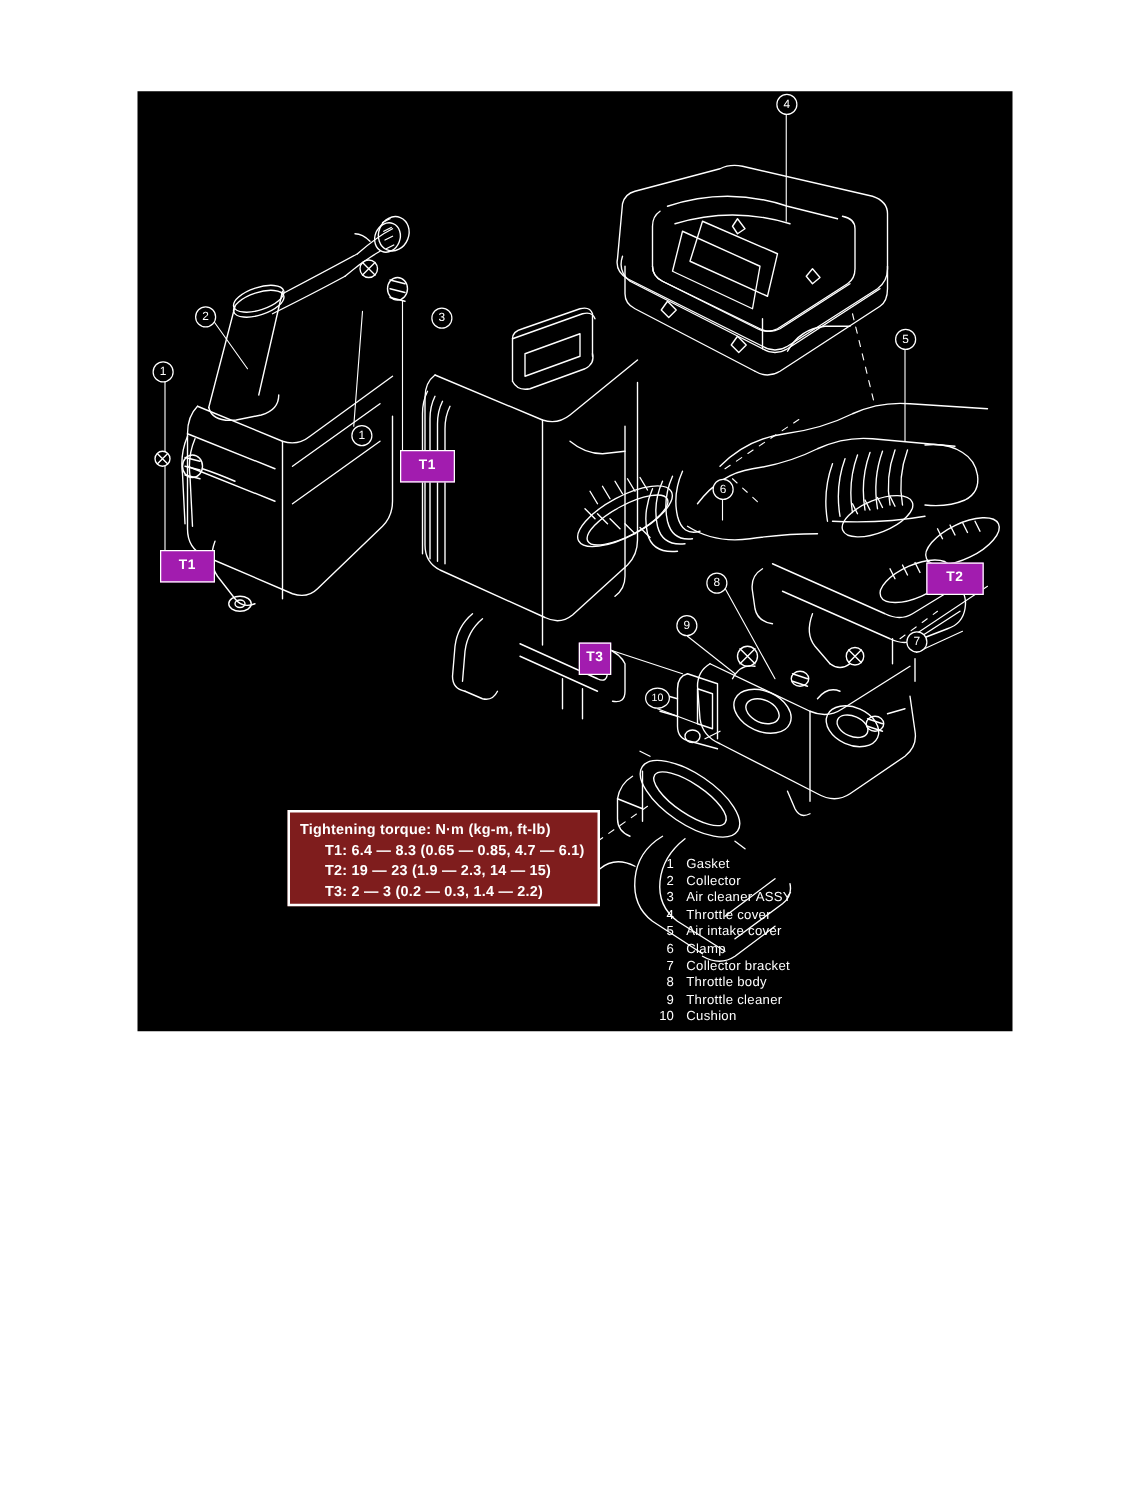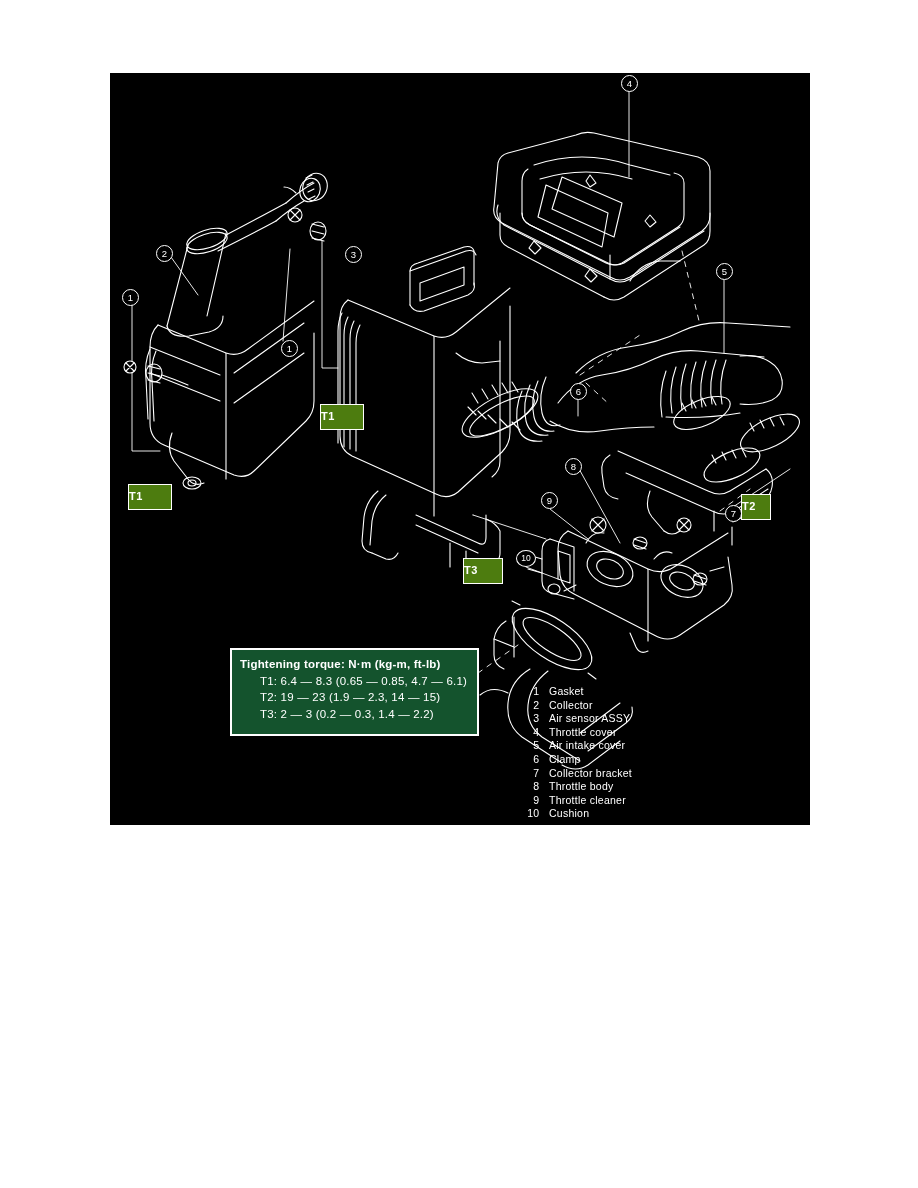--- a/index.html
+++ b/index.html
@@ -12,29 +12,29 @@
   #figure-panel{
     position:absolute;left:110px;top:73px;width:700px;height:752px;
     background:#000000;overflow:hidden;
   }
   #art{position:absolute;left:0;top:0;width:700px;height:752px;}
 
   
   #torque-box{
     position:absolute;left:120px;top:575px;
     border:2px solid #ffffff;
-    padding:6px 10px 11px 8px;
-    background:#14532d;
+    padding:6px 10px 0 8px;
+    background:#7f1d1d;
   }
   #torque-box .torque-head{
     color:#ffffff;font-size:11.5px;font-weight:bold;letter-spacing:.2px;
     white-space:nowrap;line-height:1.45;
   }
   #torque-box .torque-line{
-    color:#ffffff;font-size:11.5px;font-weight:normal;letter-spacing:.2px;
+    color:#ffffff;font-size:11.5px;font-weight:bold;letter-spacing:.2px;
     white-space:nowrap;line-height:1.45;padding-left:20px;
   }
 
   
   #legend{
     position:absolute;left:405px;top:612px;
     color:#ffffff;
   }
   #legend .legend-row{
     display:flex;align-items:baseline;
@@ -51,23 +51,23 @@
   .callout{
     position:absolute;width:17px;height:17px;border-radius:50%;
     border:1.3px solid #ffffff;color:#ffffff;background:#000000;
     font-size:9.5px;line-height:15px;text-align:center;
     box-sizing:border-box;
   }
   .callout.wide{width:20px;height:17px;border-radius:50%;font-size:8.5px;}
 
   
   .tbox{
-    position:absolute;border:1.6px solid #ffffff;background:#4d7c0f;
-    color:#ffffff;font-size:11px;font-weight:bold;text-align:left;
-    box-sizing:border-box;padding-top:5px;letter-spacing:.5px;margin-top:44px;
+    position:absolute;border:1.6px solid #ffffff;background:#a21caf;
+    color:#ffffff;font-size:11px;font-weight:bold;text-align:center;
+    box-sizing:border-box;padding-top:5px;letter-spacing:.5px;
   }
 </style>
 </head>
 <body>
 
 <div id="figure-panel">
 
   <svg id="art" viewBox="0 0 700 752">
     <g fill="none" stroke="#ffffff" stroke-width="1.1" stroke-linejoin="round" stroke-linecap="round">
 
@@ -316,42 +316,42 @@
   <div class="callout" style="left:511px;top:2px;">4</div>
   <div class="callout" style="left:606px;top:190px;">5</div>
   <div class="callout" style="left:460px;top:310px;">6</div>
   <div class="callout" style="left:615px;top:432px;">7</div>
   <div class="callout" style="left:455px;top:385px;">8</div>
   <div class="callout" style="left:431px;top:419px;">9</div>
   <div class="callout wide" style="left:406px;top:477px;">10</div>
 
   <div class="tbox" style="left:18px;top:367px;width:44px;height:26px;">T1</div>
   <div class="tbox" style="left:210px;top:287px;width:44px;height:26px;">T1</div>
-  <div class="tbox" style="left:631px;top:377px;width:30px;height:26px;">T2</div>
-  <div class="tbox" style="left:353px;top:441px;width:40px;height:26px;">T3</div>
+  <div class="tbox" style="left:631px;top:377px;width:46px;height:26px;">T2</div>
+  <div class="tbox" style="left:353px;top:441px;width:26px;height:26px;">T3</div>
 
   <div id="torque-box">
     <div class="torque-head">Tightening torque:  N·m (kg-m, ft-lb)</div>
     <div class="torque-line">T1: 6.4 — 8.3 (0.65 — 0.85, 4.7 — 6.1)</div>
     <div class="torque-line">T2: 19 — 23 (1.9 — 2.3, 14 — 15)</div>
     <div class="torque-line">T3: 2 — 3 (0.2 — 0.3, 1.4 — 2.2)</div>
   </div>
 
   <div id="legend">
     <div class="legend-row">
       <span class="legend-num">1</span>
       <span class="legend-label">Gasket</span>
     </div>
     <div class="legend-row">
       <span class="legend-num">2</span>
       <span class="legend-label">Collector</span>
     </div>
     <div class="legend-row">
       <span class="legend-num">3</span>
-      <span class="legend-label">Air sensor ASSY</span>
+      <span class="legend-label">Air cleaner ASSY</span>
     </div>
     <div class="legend-row">
       <span class="legend-num">4</span>
       <span class="legend-label">Throttle cover</span>
     </div>
     <div class="legend-row">
       <span class="legend-num">5</span>
       <span class="legend-label">Air intake cover</span>
     </div>
     <div class="legend-row">

